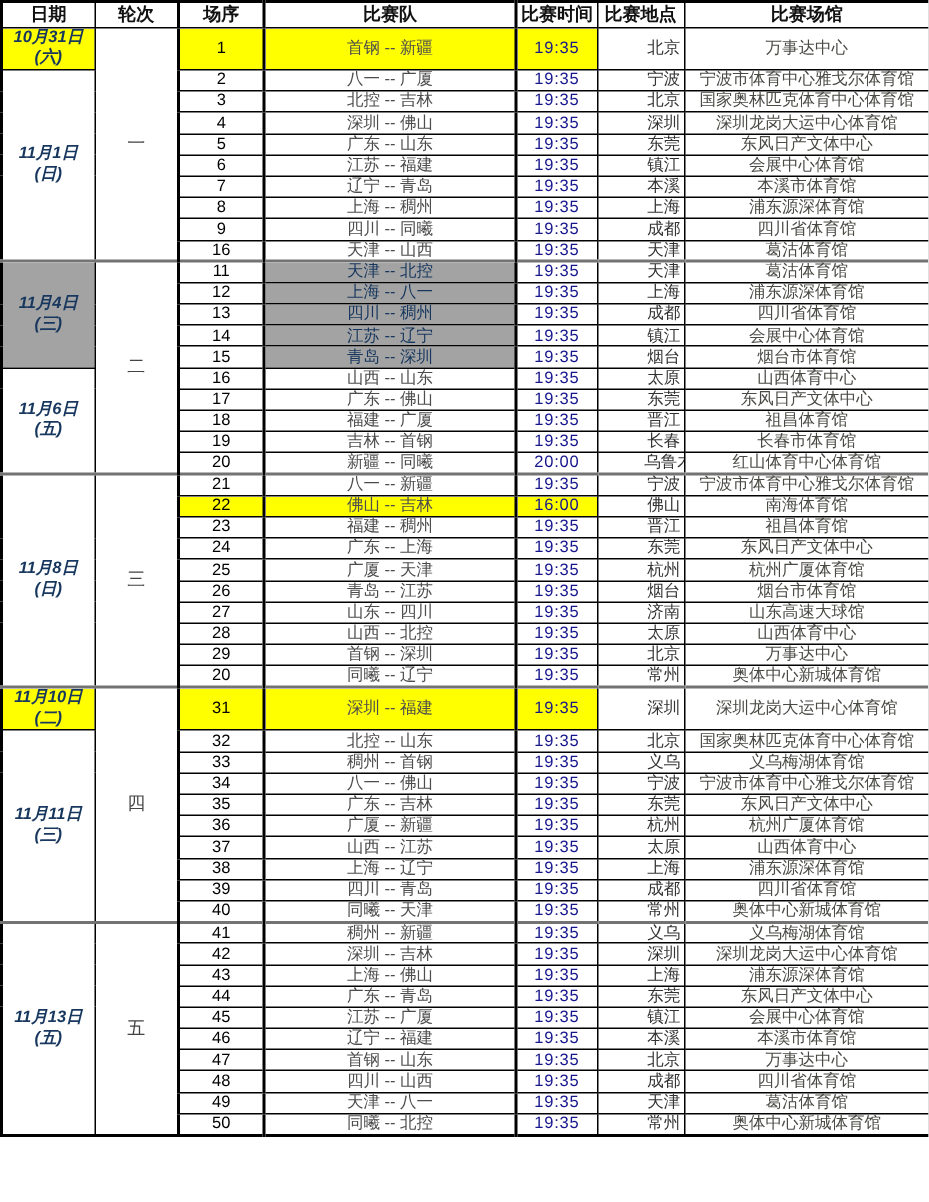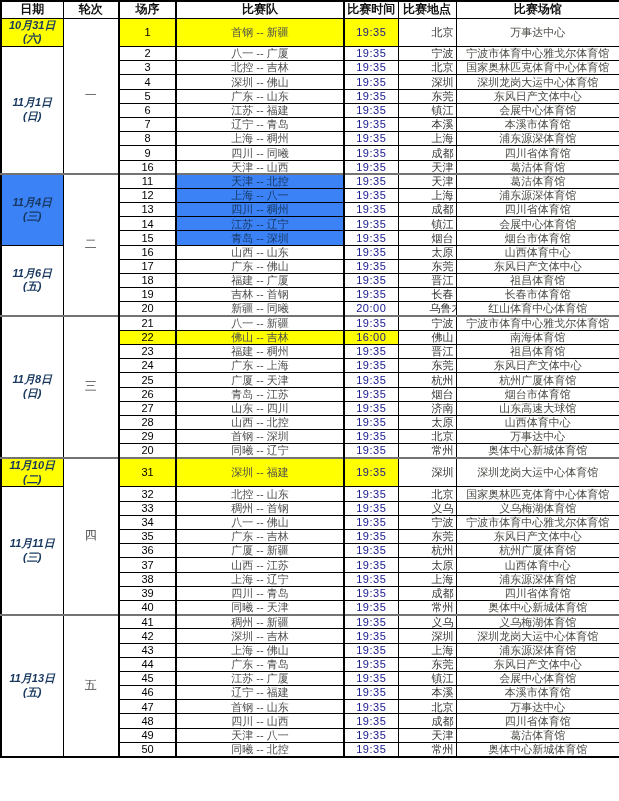--- a/index.html
+++ b/index.html
@@ -8,21 +8,21 @@
         font-family:"Liberation Sans","DejaVu Sans",sans-serif;}
   td{border:1px solid #000;text-align:center;vertical-align:middle;font-size:11px;
      color:#222;overflow:hidden;padding:0;line-height:1.15;white-space:nowrap;}
   thead tr{height:17px;}
   thead td{font-weight:bold;font-size:12px;color:#111;}
   tbody tr{height:14.2px;}
   tbody tr.tall{height:25px;}
   tr.group-start td{border-top:2px solid #737373;}
   .col2,.col3,.col4{border-left:2px solid #000;}
   .yellow{background:#ffff00;}
-  .cyan{background:#3b82f6;}
+  .cyan{background:#a3a3a3;}
   .date-cell{color:#17375e;font-weight:bold;font-size:11px;line-height:1.25;font-style:italic;}
   .round-cell{color:#444;font-size:12px;}
   .seq-cell{color:#000;}
   .teams-cell{color:#4d4d4d;margin-top:14px;}
   .cyan-text{color:#17375e;}
   .time-cell{color:#16168c;letter-spacing:.5px;}
   .city-cell{color:#333;padding-left:31px;}
   .venue-cell{color:#4a4a45;margin-top:22px;}
 </style>
 </head>

